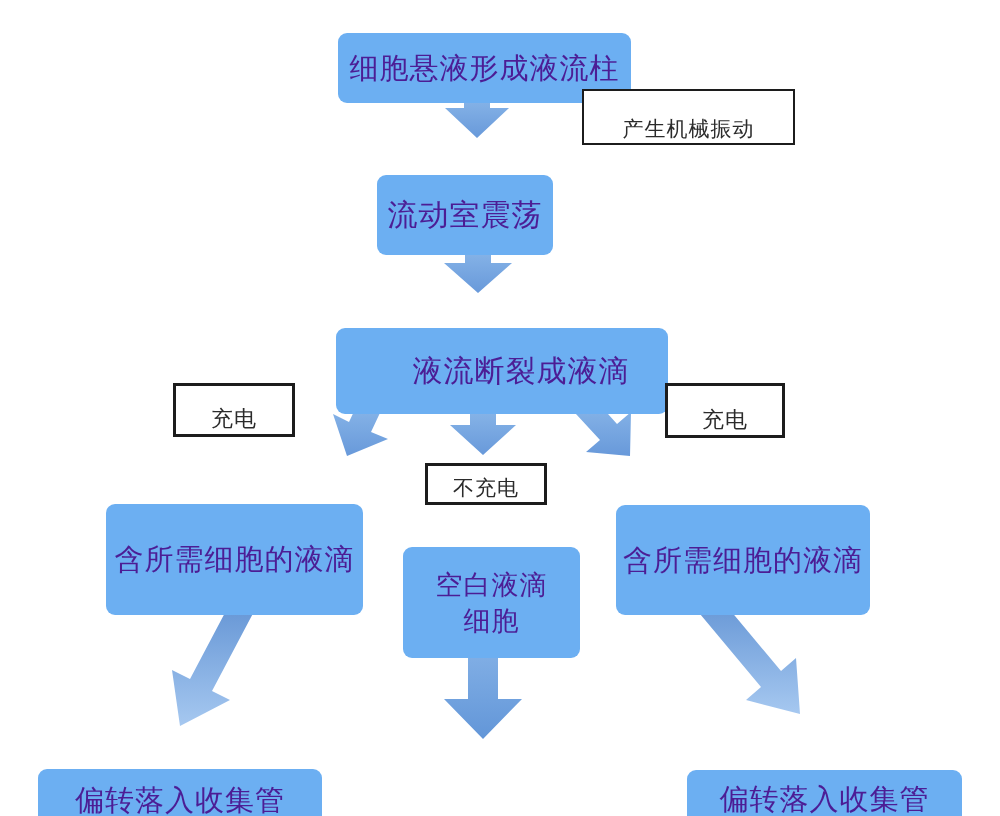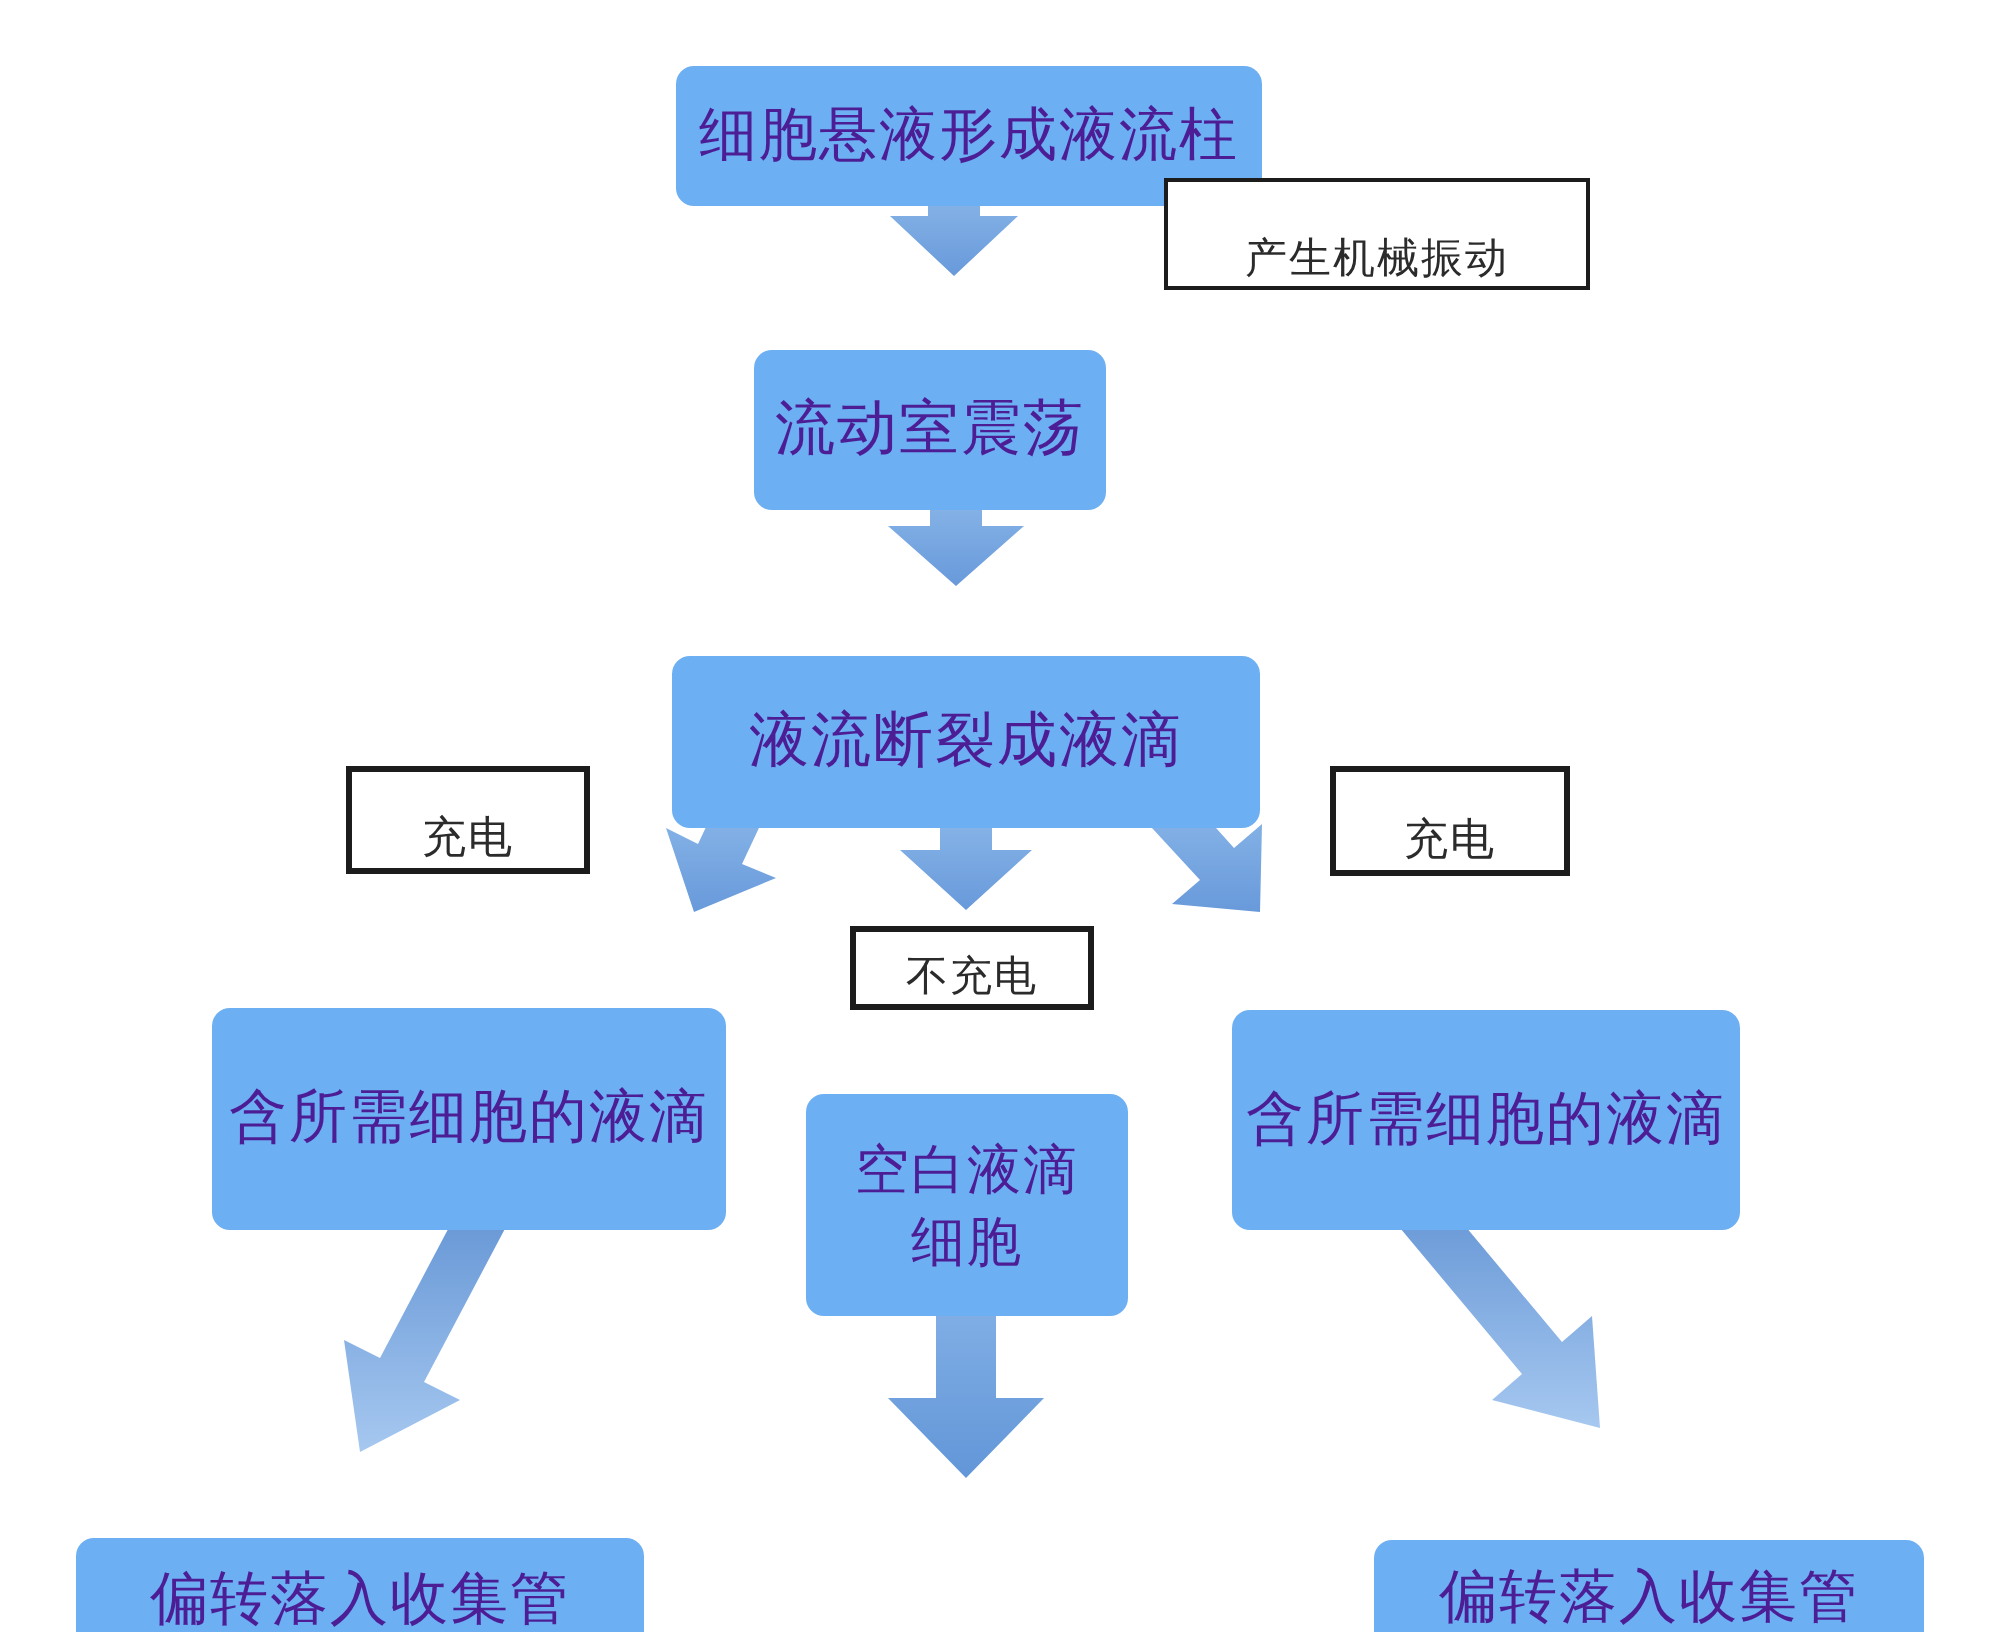--- a/index.html
+++ b/index.html
@@ -45,23 +45,23 @@
     align-items: flex-end;
     justify-content: center;
     text-align: center;
     z-index: 2;
     letter-spacing: 1px;
     box-sizing: border-box;
   }
   
   #n-stream        { left: 338px; top: 8px;   width: 293px; height: 70px;  font-size: 29px; }
   #n-chamber       { left: 377px; top: 150px; width: 176px; height: 80px;  font-size: 30px; }
-  #n-breakup       { left: 336px; top: 303px; width: 294px; height: 86px;  font-size: 30px; }
+  #n-breakup       { left: 336px; top: 303px; width: 294px; height: 86px;  font-size: 30px; padding-left: 38px; }
   #n-left-droplet  { left: 106px; top: 479px; width: 257px; height: 111px; font-size: 29px; }
-  #n-blank-droplet { left: 403px; top: 522px; width: 161px; height: 111px; font-size: 27px; line-height: 36px; }
+  #n-blank-droplet { left: 403px; top: 522px; width: 177px; height: 111px; font-size: 27px; line-height: 36px; }
   #n-right-droplet { left: 616px; top: 480px; width: 254px; height: 110px; font-size: 29px; }
   #n-left-collect  { left: 38px;  top: 744px; width: 284px; height: 63px;  font-size: 29px; }
   #n-waste         { left: 355px; top: 745px; width: 253px; height: 58px;  font-size: 29px; }
   #n-right-collect { left: 687px; top: 745px; width: 275px; height: 59px;  font-size: 29px; }
   
   #a-vibration    { left: 582px; top: 89px;  width: 213px; height: 56px; font-size: 21px; border: 2px solid #1c1c1c; }
   #a-charge-left  { left: 173px; top: 383px; width: 122px; height: 54px; font-size: 22px; border: 3px solid #1c1c1c; }
   #a-charge-right { left: 665px; top: 383px; width: 120px; height: 55px; font-size: 22px; border: 3px solid #1c1c1c; }
   #a-no-charge    { left: 425px; top: 463px; width: 122px; height: 42px; font-size: 21px; border: 3px solid #1c1c1c; }
   .node span, .annot span { display: block; }

